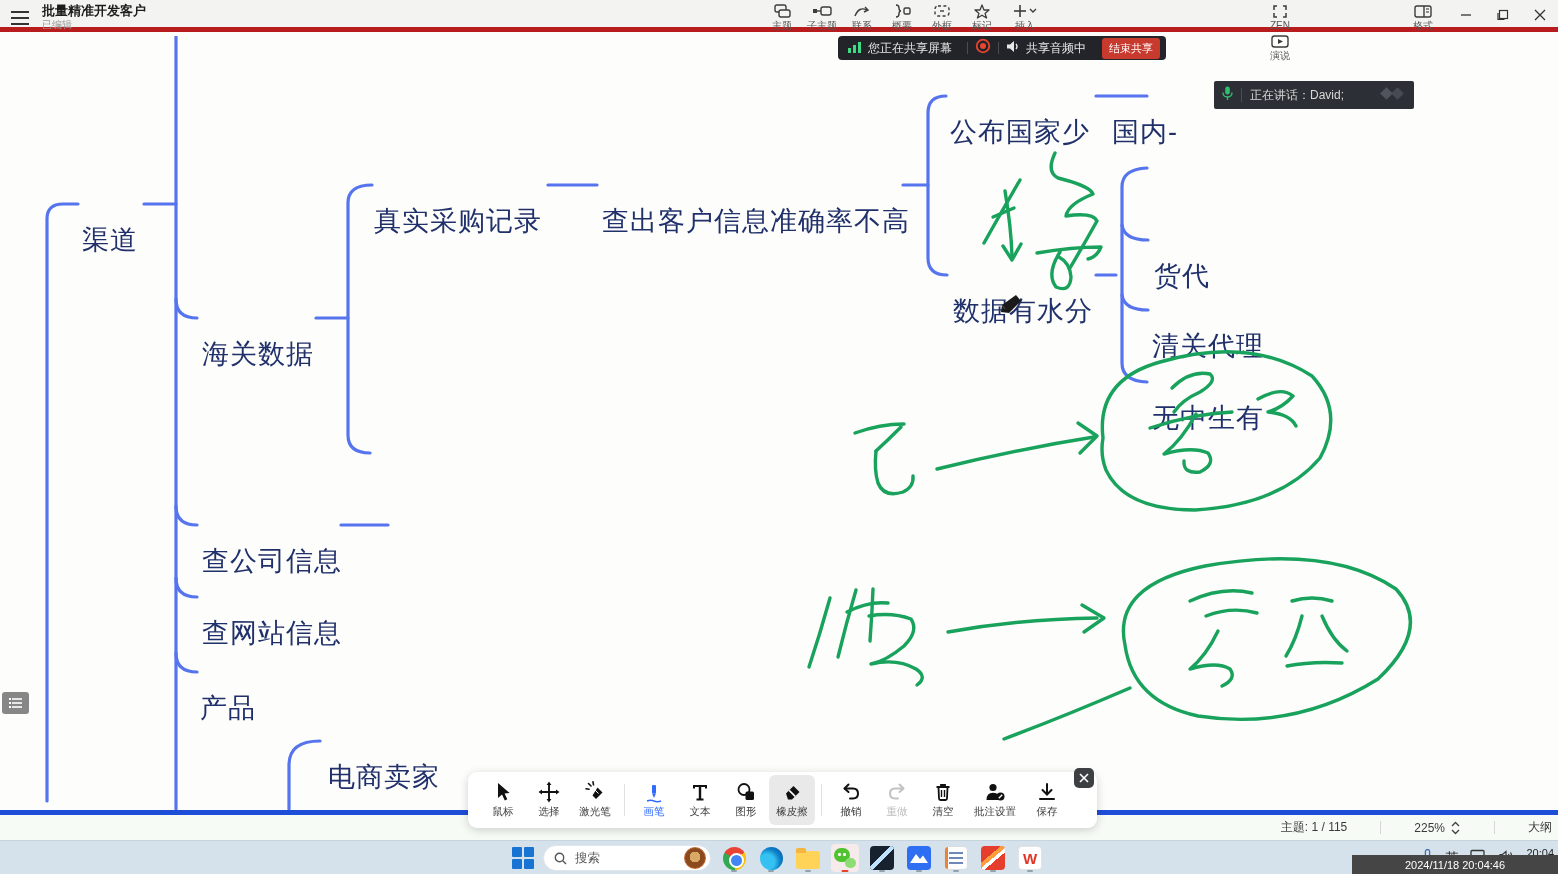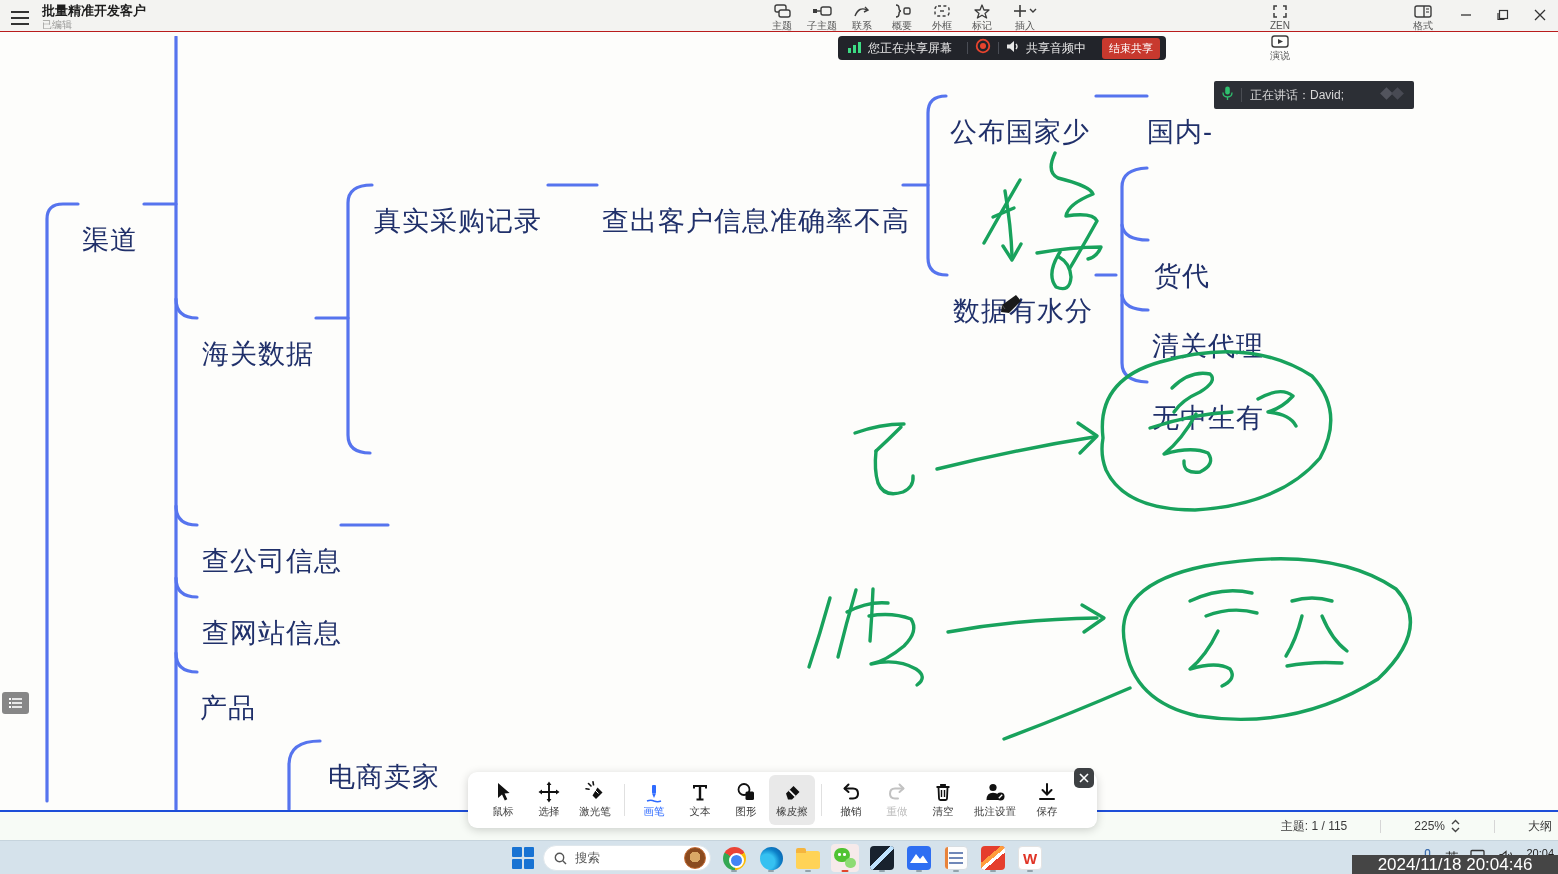--- a/index.html
+++ b/index.html
@@ -1,20 +1,20 @@
 <!DOCTYPE html>
 <html><head>
 <meta charset="utf-8">
 <style>
   * { margin:0; padding:0; box-sizing:border-box; }
   html,body { width:1558px; height:874px; overflow:hidden; }
   body { font-family:"Liberation Sans","DejaVu Sans",sans-serif; position:relative; background:#fdfdfb; }
 
   
-  .topbar { position:absolute; left:0; top:0; width:1558px; height:32px; background:#f3f3f1; border-bottom:1px solid #b91c1c; z-index:30; }
+  .topbar { position:absolute; left:0; top:0; width:1558px; height:32px; background:#f3f3f1; border-bottom:5px solid #b91c1c; z-index:30; }
   .hamburger { position:absolute; left:10px; top:10px; width:20px; height:16px; cursor:pointer; }
   .title-wrap { position:absolute; left:42px; top:3px; }
   .doc-title { font-size:13px; font-weight:bold; color:#1c1c1c; line-height:15px; }
   .doc-status { font-size:10px; color:#9a9a98; line-height:13px; }
   .tb-group { position:absolute; top:2px; display:flex; }
   .tb-item { width:40px; text-align:center; cursor:pointer; }
   .tb-item svg { display:block; margin:1px auto 0; }
   .tb-label { font-size:10px; color:#555; line-height:12px; white-space:nowrap; }
   .win-controls { position:absolute; right:0; top:0; height:30px; display:flex; }
   .win-btn { width:37px; height:30px; display:flex; align-items:center; justify-content:center; cursor:pointer; }
@@ -43,21 +43,21 @@
   .anno-item { width:46px; height:50px; display:flex; flex-direction:column; align-items:center; justify-content:center; border-radius:6px; cursor:pointer; }
   .anno-item svg { display:block; }
   .anno-label { font-size:10.5px; color:#3c3c3c; margin-top:2px; white-space:nowrap; }
   .anno-item.active .anno-label { color:#2f6bff; }
   .anno-item.selected { background:#e9e9e9; }
   .anno-item.disabled .anno-label { color:#bdbdbd; }
   .anno-div { width:1px; height:32px; background:#e0e0e0; margin:0 6px; }
   .anno-close { position:absolute; right:3px; top:-4px; width:20px; height:20px; background:#3d4043; border-radius:5px; display:flex; align-items:center; justify-content:center; cursor:pointer; }
 
   
-  .statusbar { position:absolute; left:0; top:810px; width:1558px; height:30px; background:#f7fbf6; border-top:2px solid #1d4ed8; z-index:30; display:flex; align-items:center; justify-content:flex-end; padding-right:6px;gap:23px; }
+  .statusbar { position:absolute; left:0; top:810px; width:1558px; height:30px; background:#f7fbf6; border-top:5px solid #1d4ed8; z-index:30; display:flex; align-items:center; justify-content:flex-end; padding-right:6px;gap:23px; }
   .statusbar .s-txt { font-size:12px; color:#3a3a3a; white-space:nowrap; }
   .s-div { width:1px; height:13px; background:#d6d6d6; margin:0 10px; }
   .zoom-ctl { display:flex; align-items:center; cursor:pointer; }
 
   
   .taskbar { position:absolute; left:0; top:840px; width:1558px; height:44px; background:#d5e2eb; border-top:1px solid #c6d4dd; z-index:60; }
   .tk-center { position:absolute; left:512px; top:0; height:34px; display:flex; align-items:center; gap:9px; }
   .win-logo { width:22px; height:22px; display:grid; grid-template-columns:10px 10px; grid-template-rows:10px 10px; gap:1.5px; cursor:pointer; }
   .win-logo div { background:#1873d3; border-radius:1px; }
   .search-pill { width:168px; height:26px; background:#fff; border:1px solid #dfe7ec; border-radius:14px; display:flex; align-items:center; padding:0 4px 0 10px; cursor:pointer; }
@@ -83,21 +83,21 @@
   .ic-note { background:#fdfdfd; border:1px solid #d7dde2; }
   .ic-note::before { content:""; position:absolute; left:4px; right:4px; top:5px; height:13px;
     background:repeating-linear-gradient(#6f87b8 0 2px, transparent 2px 5px); }
   .ic-note::after { content:""; position:absolute; left:0; top:0; bottom:0; width:3px; background:#e8833a; }
   .ic-red { background:#e53e2d; }
   .ic-red::after { content:""; position:absolute; inset:0; background:linear-gradient(140deg, transparent 38%, #ff9d3c 38% 50%, #ffffff 50% 60%, transparent 60%); }
   .ic-wps { background:#fff; border:1px solid #e3e3e3; display:flex; align-items:center; justify-content:center; font-weight:bold; font-size:15px; color:#e03426; }
   .tk-tray { position:absolute; right:4px; top:0; height:34px; display:flex; align-items:center; gap:12px; }
   .tray-ime { font-size:13px; color:#222; cursor:pointer; }
   .tray-time { font-size:11px; color:#222; text-align:right; line-height:13px; cursor:pointer; margin-top:-10px; }
-  .dt-tooltip { position:absolute; left:1352px; top:855px; width:206px; height:19px; background:#454545; color:#fff; font-size:17px; display:flex; align-items:center; justify-content:center; z-index:70; white-space:nowrap; }
+  .dt-tooltip { position:absolute; left:1352px; top:855px; width:206px; height:19px; background:#454545; color:#fff; font-size:11px; display:flex; align-items:center; justify-content:center; z-index:70; white-space:nowrap; }
 </style>
 </head>
 <body>
 
 <div class="topbar">
   <span class="hamburger">
     <svg width="20" height="16" viewBox="0 0 20 16">
         <g stroke="#333" stroke-width="2">
           <line x1="1" y1="2" x2="19" y2="2"></line>
           <line x1="1" y1="8" x2="19" y2="8"></line>
@@ -234,21 +234,21 @@
       <path d="M341 525 L388 525"></path>
       <path d="M320 741 Q289 741 289 765 L289 809"></path>
     </g>
   </svg>
 
   <div class="node" style="left:82px; top:188px;">渠道</div>
   <div class="node" style="left:202px; top:302px;">海关数据</div>
   <div class="node" style="left:374px; top:169px;">真实采购记录</div>
   <div class="node" style="left:602px; top:169px;">查出客户信息准确率不高</div>
   <div class="node" style="left:950px; top:80px;">公布国家少</div>
-  <div class="node" style="left:1147px; top:80px;">国内-</div>
+  <div class="node" style="left:1112px; top:80px;">国内-</div>
   <div class="node" style="left:953px; top:259px;">数据有水分</div>
   <div class="node" style="left:1154px; top:224px;">货代</div>
   <div class="node" style="left:1152px; top:294px;">清关代理</div>
   <div class="node" style="left:1152px; top:366px;">无中生有</div>
   <div class="node" style="left:202px; top:509px;">查公司信息</div>
   <div class="node" style="left:202px; top:581px;">查网站信息</div>
   <div class="node" style="left:200px; top:656px;">产品</div>
   <div class="node" style="left:328px; top:725px;">电商卖家</div>
 
   <svg class="ink-svg" width="1558" height="774" viewBox="0 36 1558 774">

